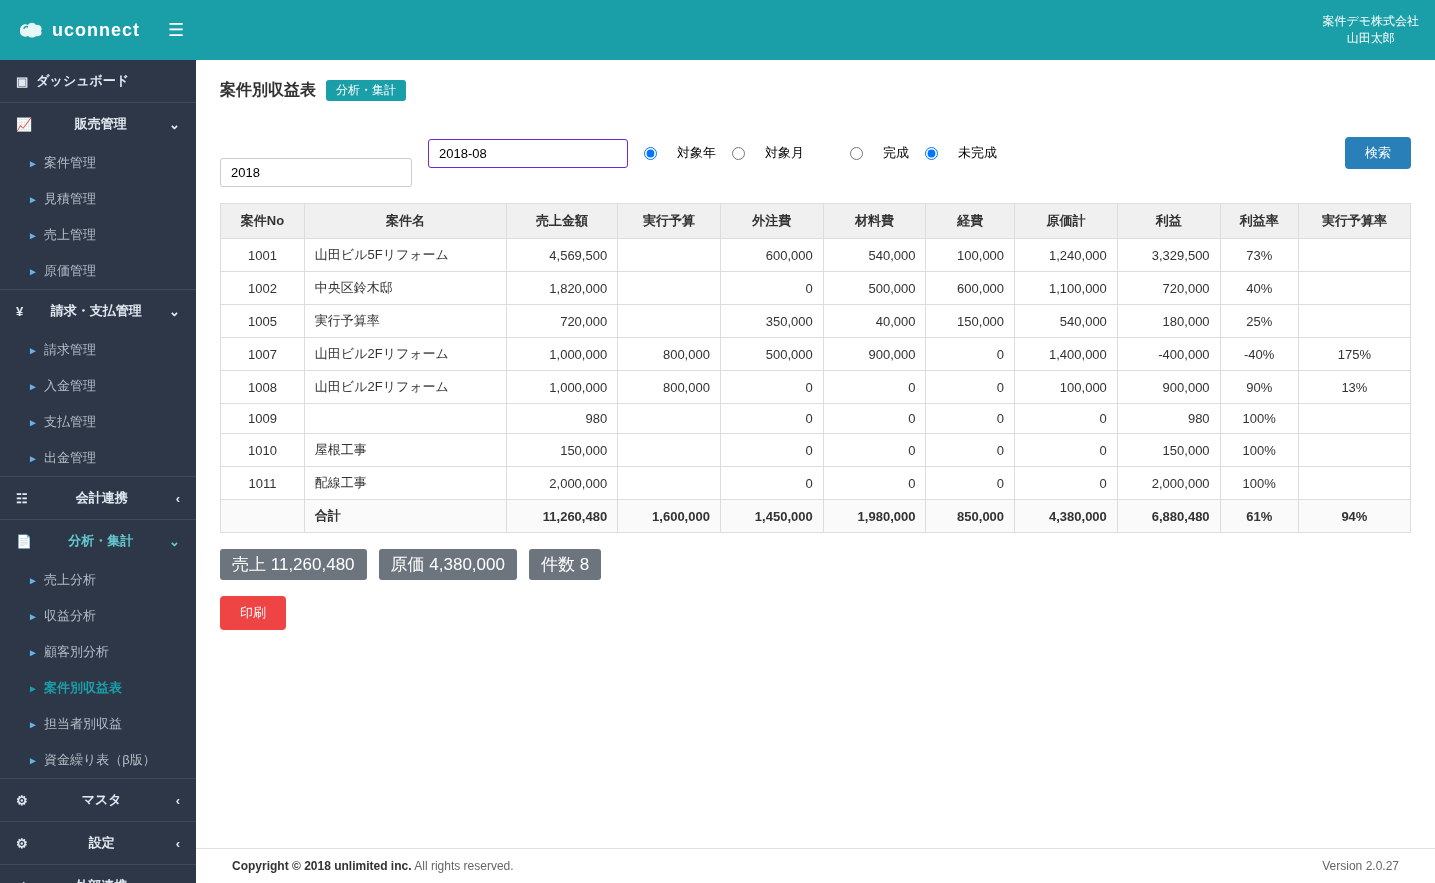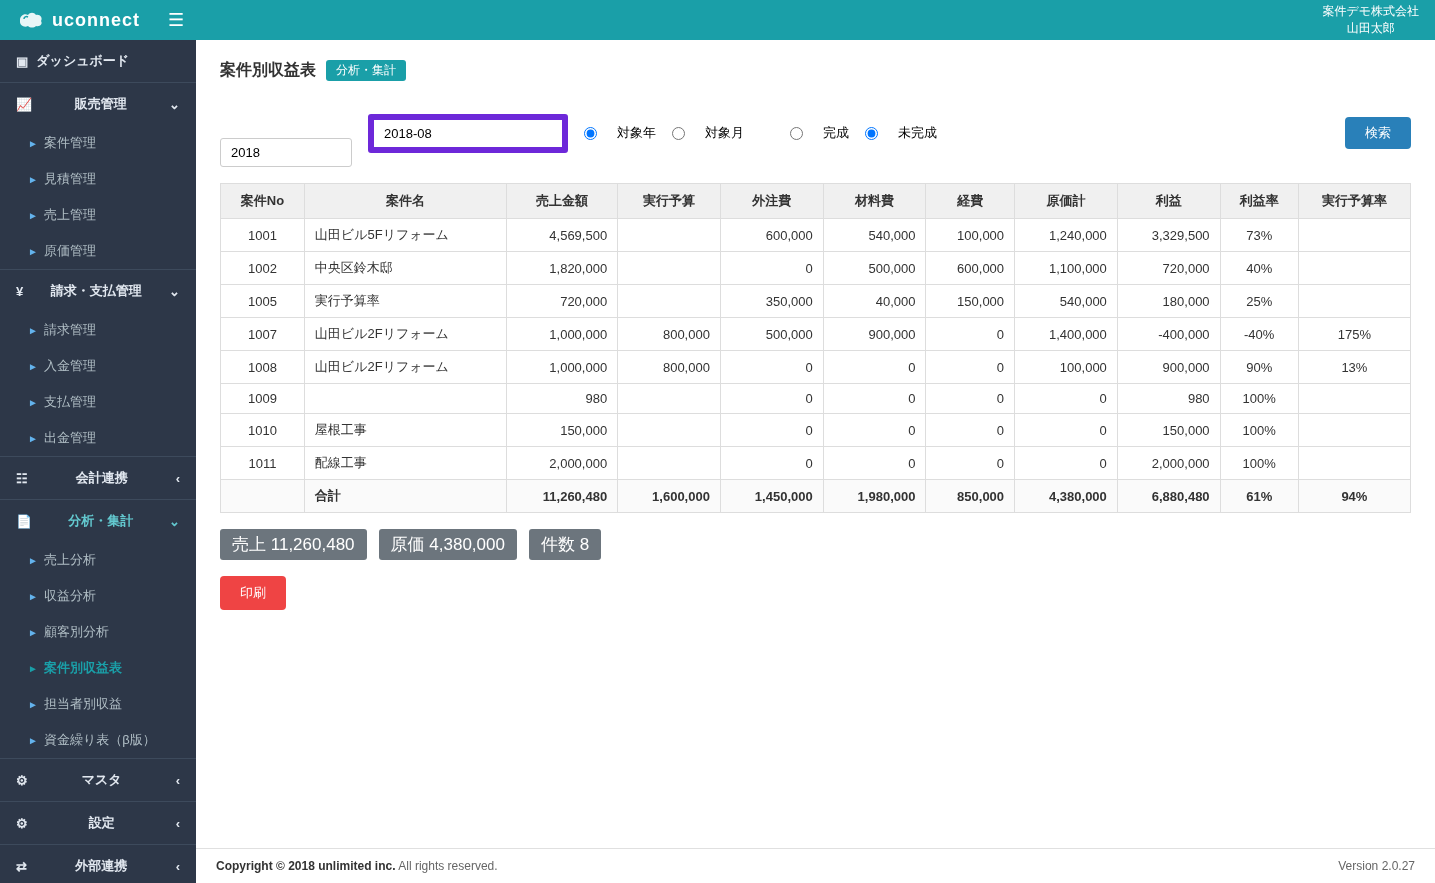--- a/index.html
+++ b/index.html
@@ -2,21 +2,21 @@
 <html><head>
   <meta charset="utf-8">
   <style>
     * { box-sizing: border-box; margin: 0; padding: 0; }
     body { font-family: 'Meiryo', 'Hiragino Kaku Gothic Pro', sans-serif; font-size: 13px; background: #f5f5f5; display: flex; flex-direction: column; height: 100vh; }
 
     
     .top-header {
       background: #1a9fa8;
       color: white;
-      height: 40px;
+      height: 60px;
       display: flex;
       align-items: center;
       justify-content: space-between;
       padding: 0 16px;
       flex-shrink: 0;
     }
     .logo-area { display: flex; align-items: center; gap: 8px; }
     .logo-icon { width: 28px; height: 20px; }
     .logo-text { font-size: 18px; font-weight: bold; color: white; letter-spacing: 1px; }
     .hamburger { color: white; font-size: 18px; cursor: pointer; margin-left: 20px; }
@@ -107,25 +107,25 @@
       align-items: center;
       gap: 16px;
       margin-bottom: 16px;
       flex-wrap: wrap;
     }
     .filter-input {
       border: 1px solid #ccc;
       border-radius: 3px;
       padding: 6px 10px;
       font-size: 13px;
-      width: 132px;
+      width: 192px;
       margin-top: 39px;
     }
     .filter-input-wide {
-      border: 6px solid #6d28d9;
+      border: 1px solid #6d28d9;
       border-radius: 3px;
       padding: 6px 10px;
       font-size: 13px;
       width: 200px;
     }
     .radio-label { display: flex; align-items: center; gap: 20px; cursor: pointer; font-size: 13px; }
     .search-btn {
       background: #2980b9;
       color: white;
       border: none;
@@ -186,21 +186,21 @@
       border-radius: 4px;
       padding: 8px 20px;
       font-size: 13px;
       cursor: pointer;
     }
 
     
     .content-footer {
       background: white;
       border-top: 1px solid #e0e0e0;
-      padding: 10px 20px;
+      padding: 10px 36px;
       display: flex;
       justify-content: space-between;
       font-size: 12px;
       color: #666;
     }
     .content-footer strong { color: #333; }
   </style>
 </head>
 <body>
 

